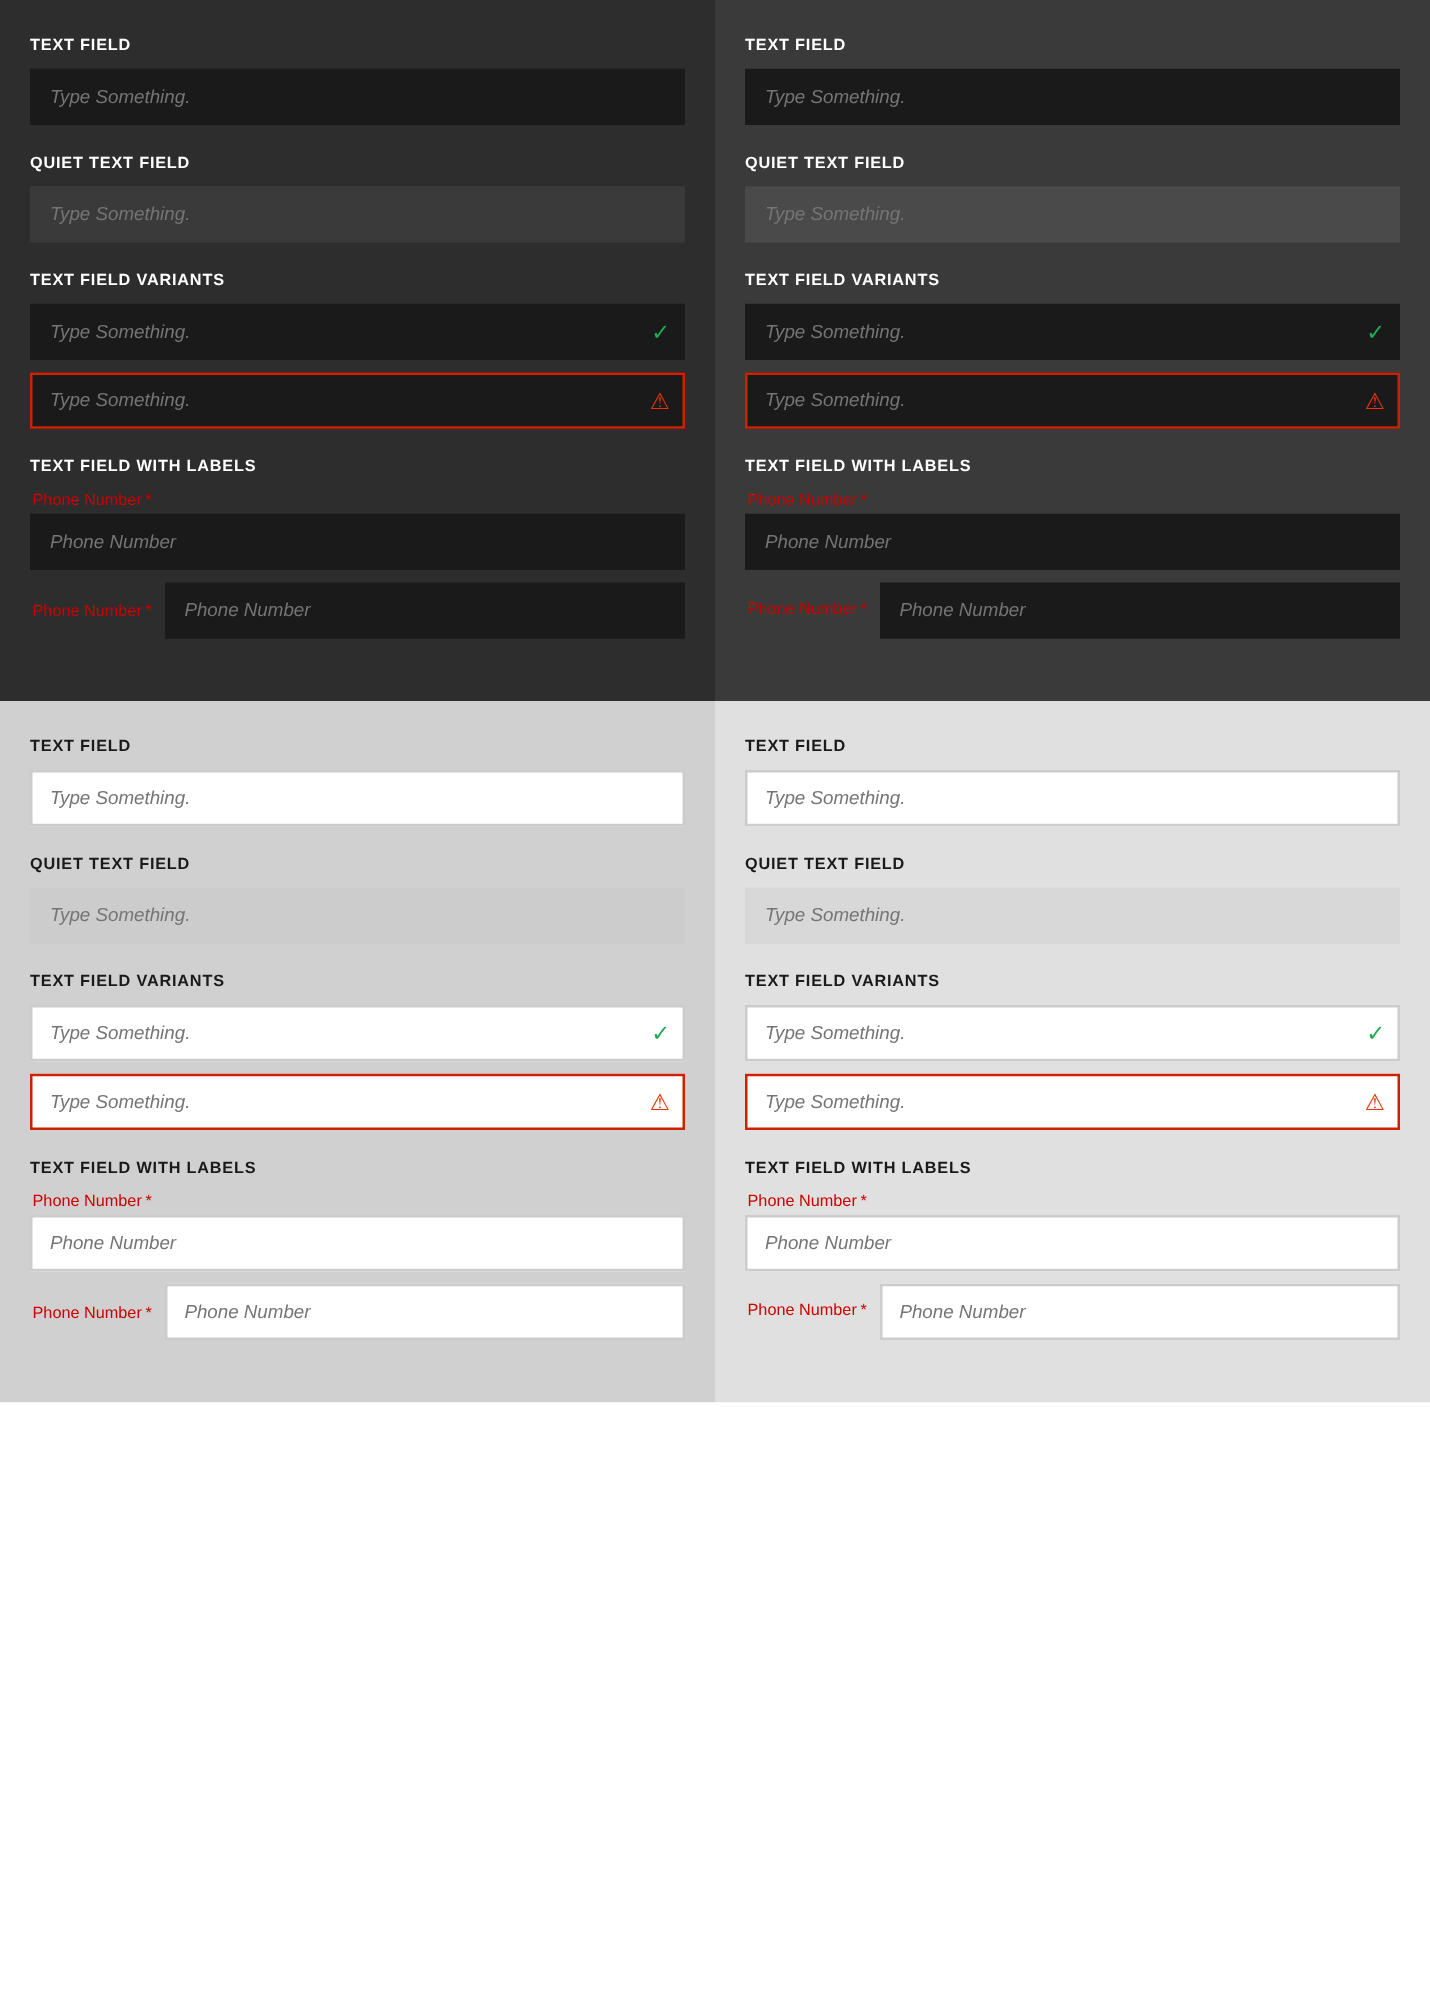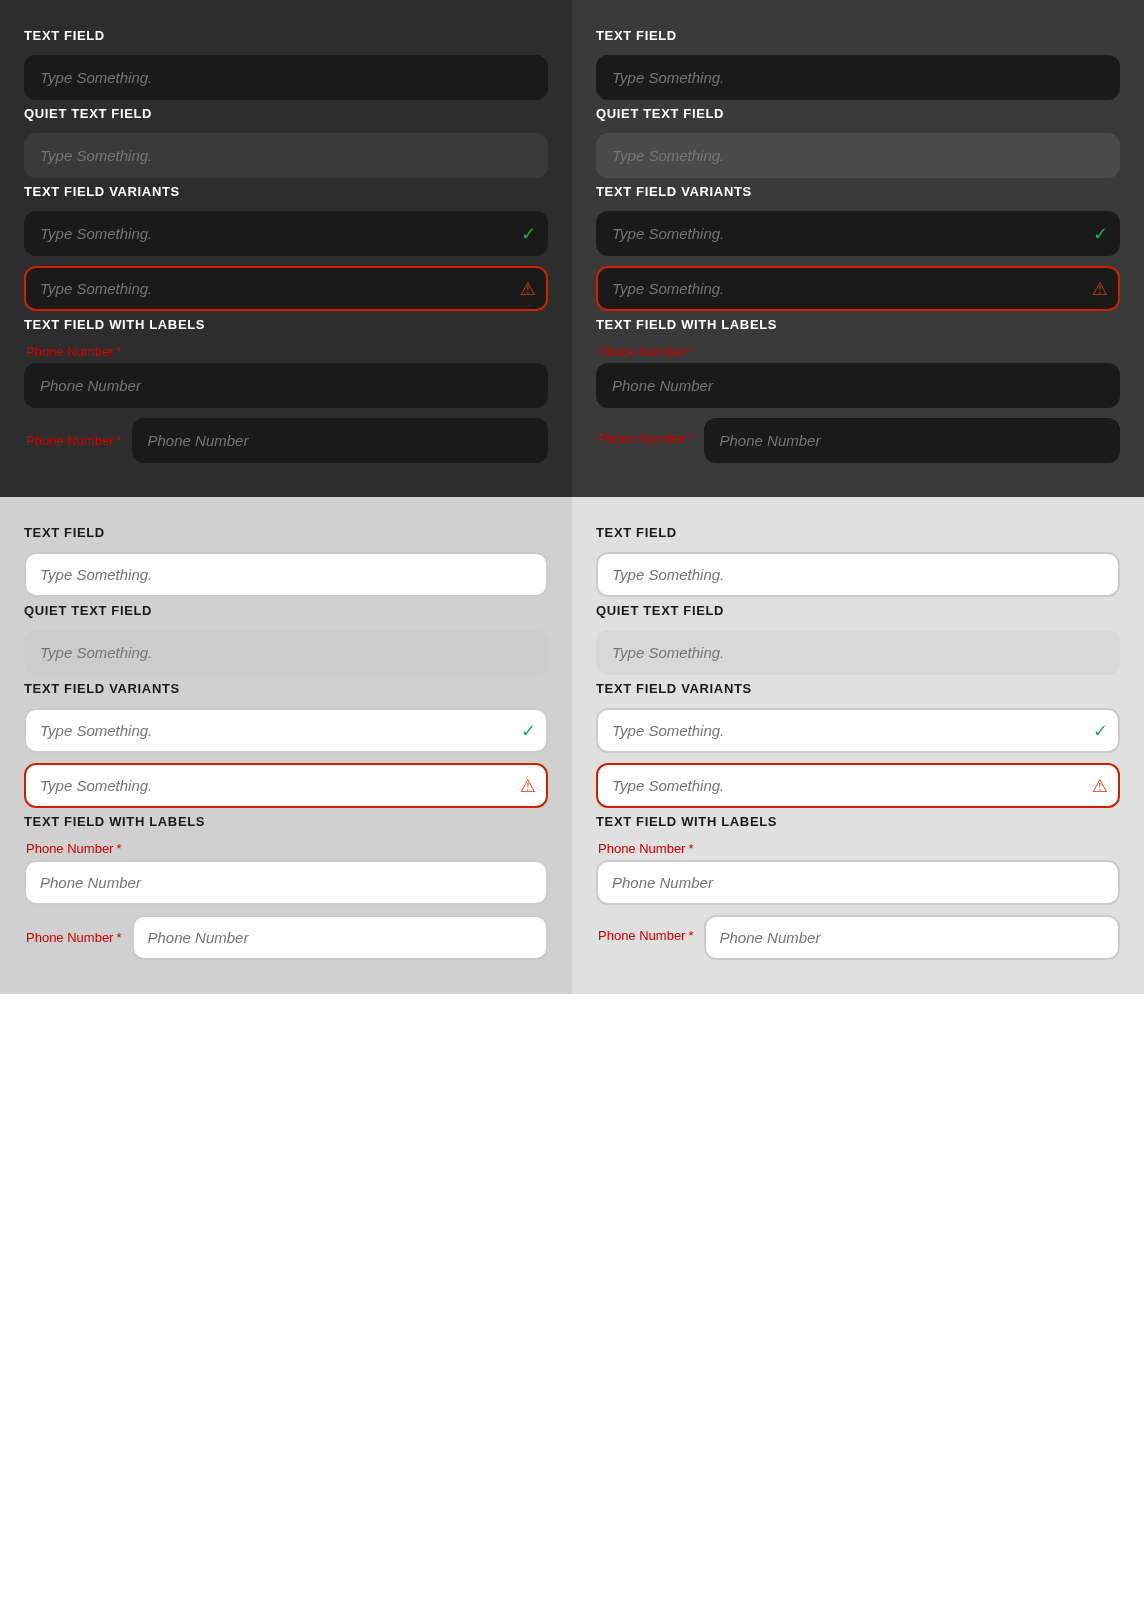--- a/index.html
+++ b/index.html
@@ -14,39 +14,39 @@
       padding: 28px 24px;
     }
 
     .section-label {
       font-size: 13px;
       font-weight: 800;
       letter-spacing: 0.05em;
       margin-bottom: 12px;
     }
 
-    .section { margin-bottom: 6px; }
+    .section { margin-bottom: 22px; }
 
     
     .dark .section-label { color: #ffffff; }
     .dark .field-label { color: #999999; font-size: 13px; margin-bottom: 4px; }
     .dark .field-label span { color: #cc0000; margin-left: 2px; }
 
     
     .light .section-label { color: #1a1a1a; }
     .light .field-label { color: #555555; font-size: 13px; margin-bottom: 4px; }
     .light .field-label span { color: #cc0000; margin-left: 2px; }
 
     
     input[type="text"] {
       width: 100%;
       padding: 12px 14px;
       font-size: 15px;
       font-style: italic;
-      border-radius: 12px;
+      border-radius: 0;
       outline: none;
       border: none;
     }
 
     
     .dark .input-normal {
       background: #1a1a1a;
       color: #666666;
       border: 2px solid transparent;
     }

